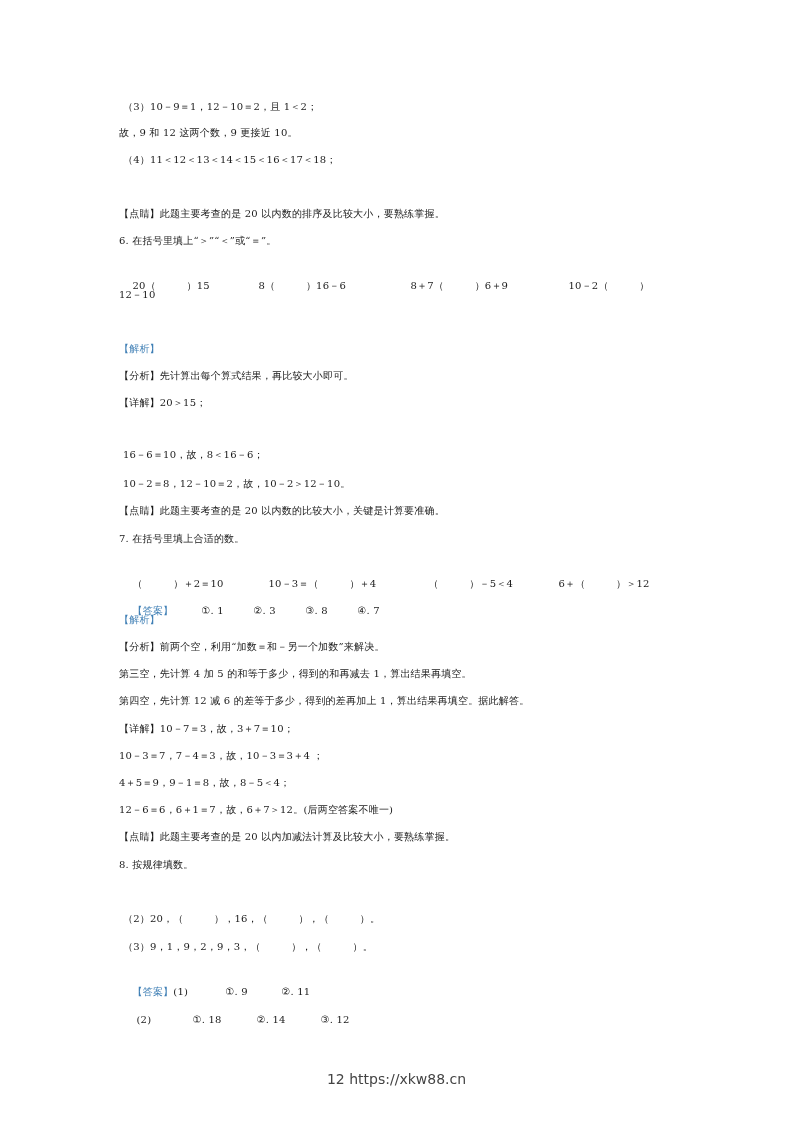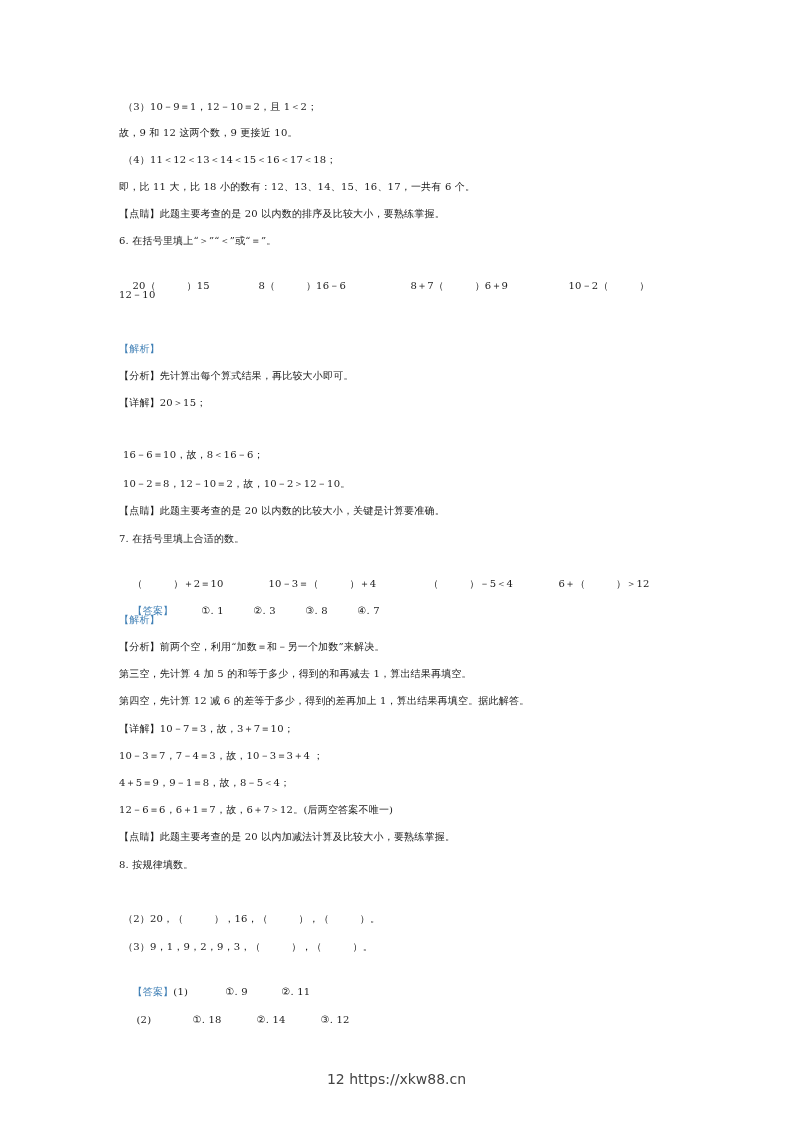--- a/index.html
+++ b/index.html
@@ -46,21 +46,20 @@
     .row-seg { display: inline-block; }
   </style>
 </head>
 <body>
 
 <div class="page">
 
   <div class="line indent" style="top:98px">（3）10－9＝1，12－10＝2，且 1＜2；</div>
   <div class="line" style="top:124px">故，9 和 12 这两个数，9 更接近 10。</div>
   <div class="line indent" style="top:151px">（4）11＜12＜13＜14＜15＜16＜17＜18；</div>
-  <div class="line" style="top:178px">即，比 11 大，比 18 小的数有：12、13、14、15、16、17，一共有 6 个。</div>
   <div class="line" style="top:205px">【点睛】此题主要考查的是 20 以内数的排序及比较大小，要熟练掌握。</div>
 
   <div class="line" style="top:232px">6. 在括号里填上“＞”“＜”或“＝”。</div>
   <div class="line" style="top:259px">
     <span class="row-seg" style="width:126px">20（　　　）15</span><span class="row-seg" style="width:152px">8（　　　）16－6</span><span class="row-seg" style="width:158px">8＋7（　　　）6＋9</span><span class="row-seg">10－2（　　　）</span>
   </div>
   <div class="line" style="top:286px">12－10</div>
   <div class="line blue" style="top:340px">【解析】</div>
   <div class="line" style="top:367px">【分析】先计算出每个算式结果，再比较大小即可。</div>
   <div class="line" style="top:394px">【详解】20＞15；</div>

